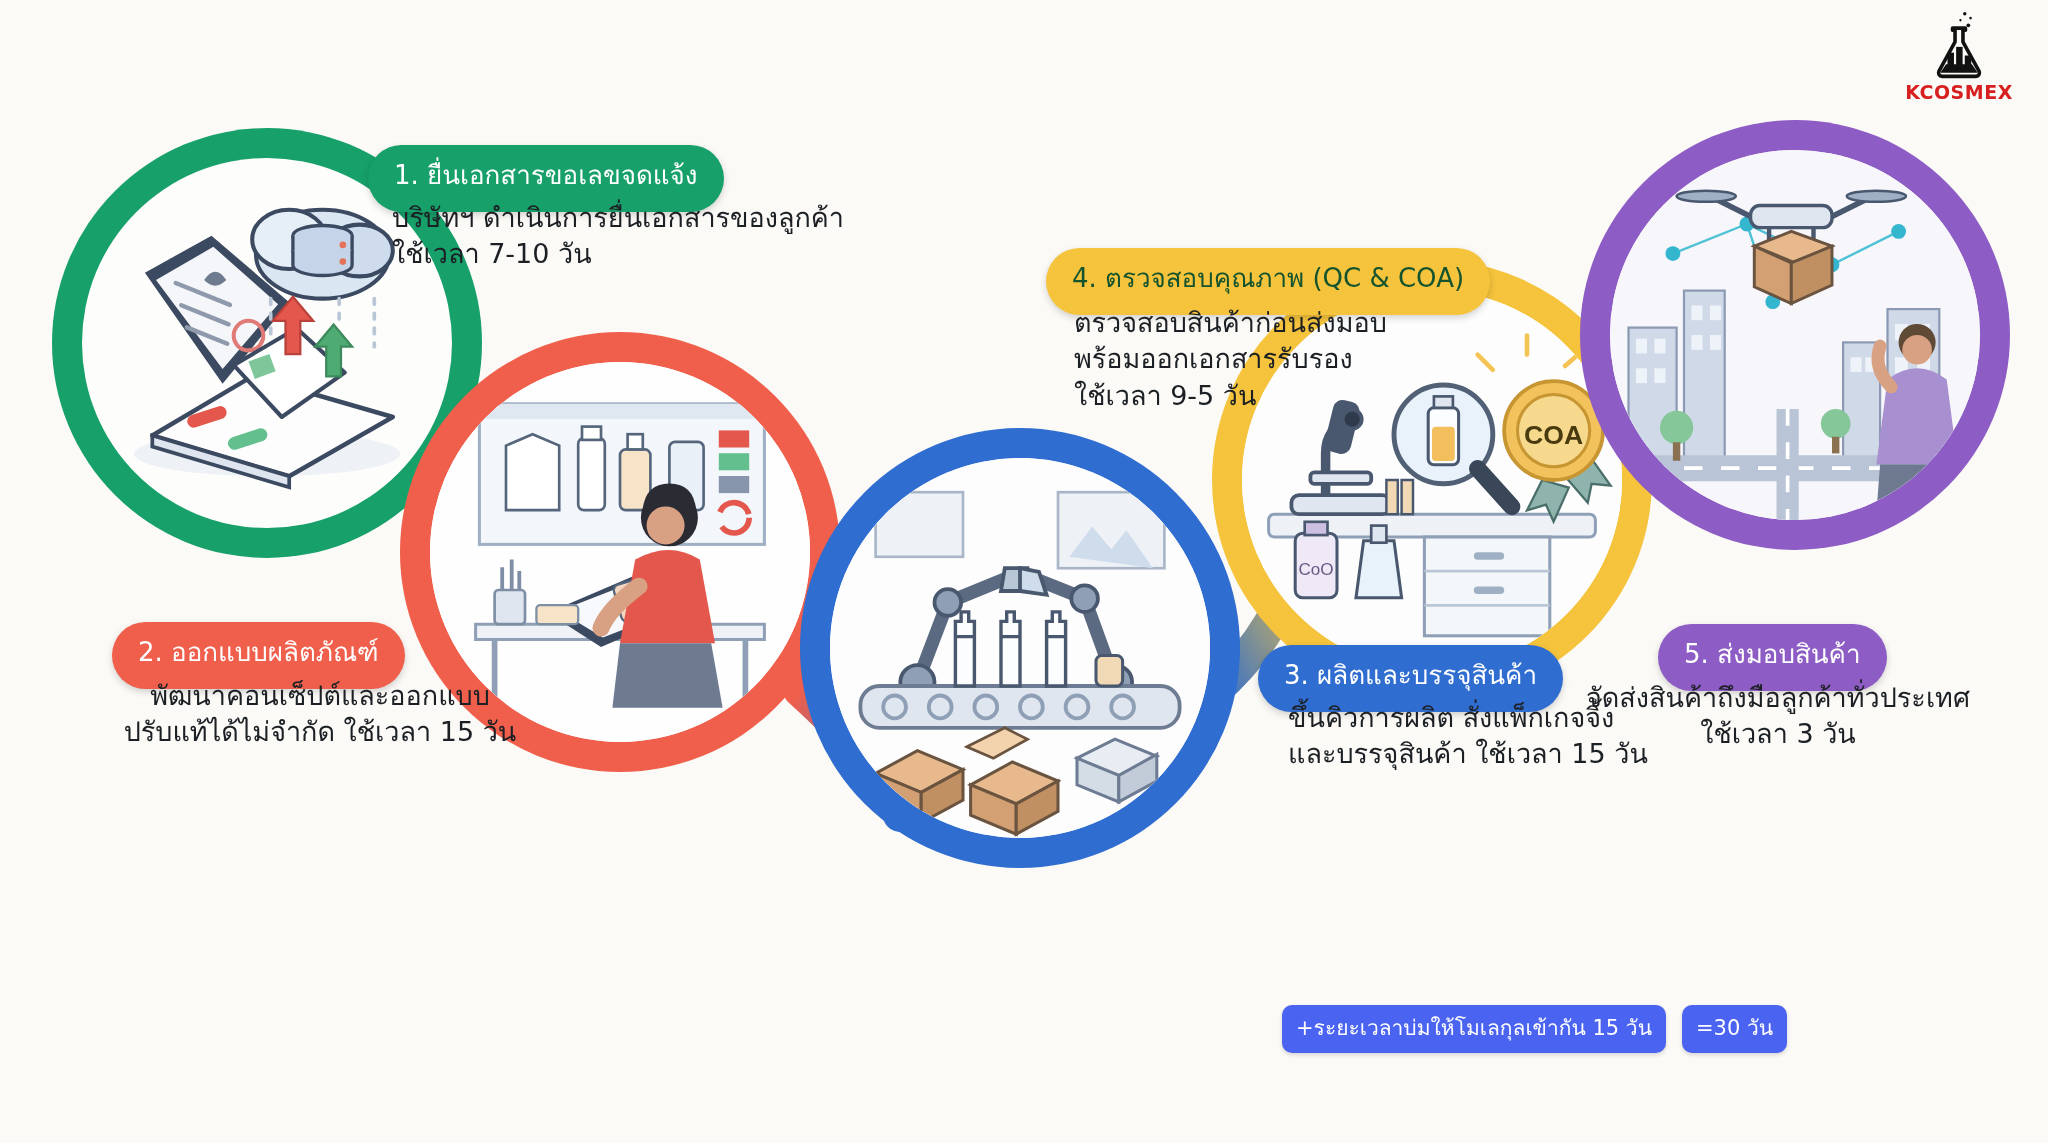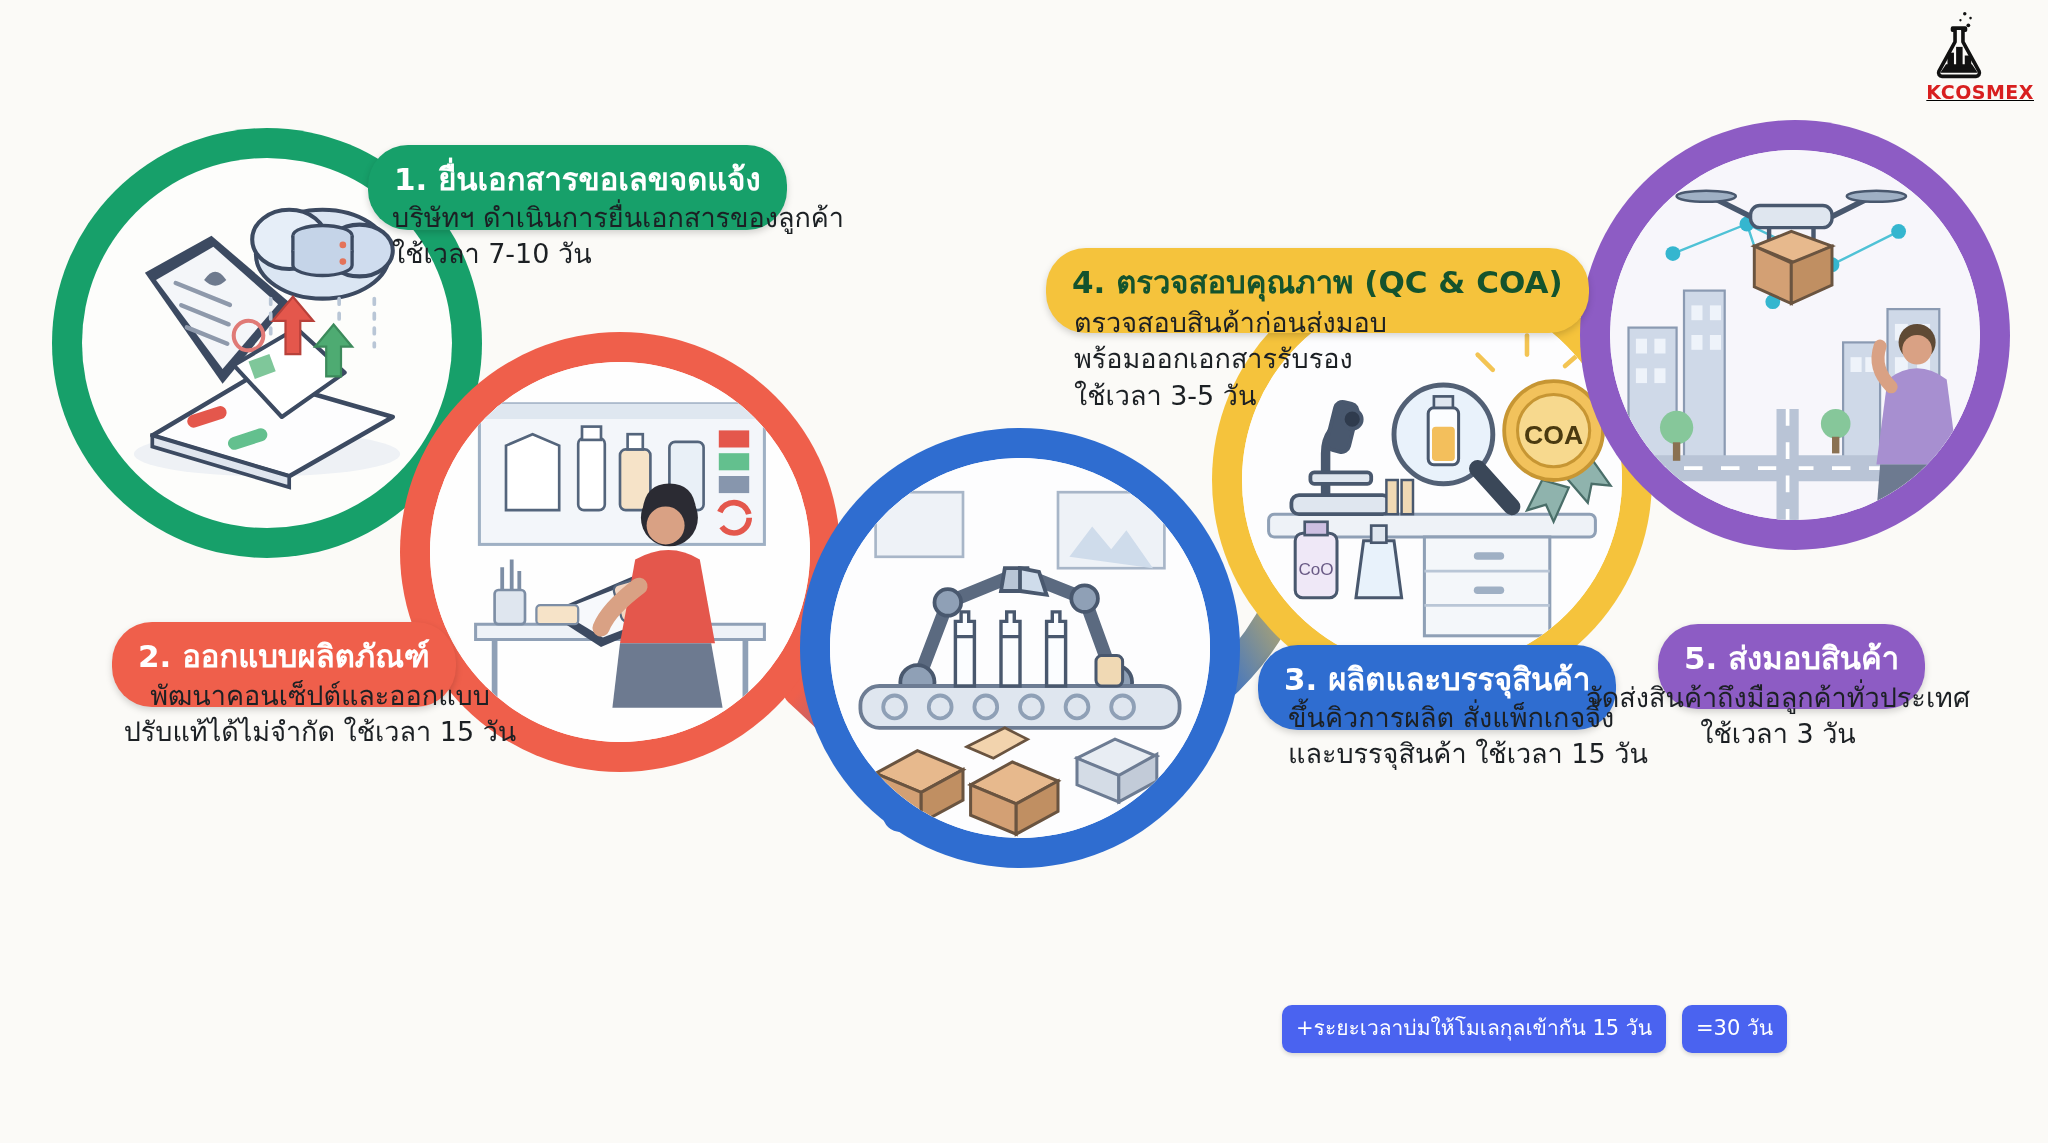--- a/index.html
+++ b/index.html
@@ -13,41 +13,41 @@
   #stage{position:absolute;inset:0;width:2048px;height:1143px;}
 
   
   .page-title{
     position:absolute;left:0;top:22px;width:2048px;
     text-align:center;
     font-size:62px;font-weight:bold;color:#111418;
     letter-spacing:.5px;
     text-shadow:0 2px 3px rgba(0,0,0,.10);
   }
-  .logo{position:absolute;right:14px;top:8px;width:150px;text-align:right;text-decoration:underline;}
+  .logo{position:absolute;right:14px;top:8px;width:150px;text-align:center;}
   .logo-mark{height:72px;display:block;margin:0 auto;}
   .logo-text{
     font-size:19px;font-weight:bold;color:#d81f1f;letter-spacing:.5px;
     margin-top:1px;
   }
 
   
   .ring{position:absolute;border-radius:50%;}
   .ring .inner{
     position:absolute;inset:0;border-radius:50%;
     overflow:hidden;background:#fdfdfb;
   }
   .ring .art{position:absolute;inset:0;}
 
   
   .pill{
     position:absolute;display:inline-block;
-    padding:9px 26px 26px;
+    padding:9px 26px 17px;
     border-radius:40px;color:#fff;
-    font-size:31px;font-weight:bold;white-space:nowrap;
+    font-size:26px;font-weight:normal;white-space:nowrap;
     box-shadow:0 3px 7px rgba(0,0,0,.17);
   }
   .desc{
     position:absolute;color:#1c2024;
     font-size:27px;line-height:1.35;white-space:pre-line;
   }
   .desc.center{text-align:center;}
 
   .badge-row{position:absolute;display:flex;gap:16px;align-items:center;}
   .badge{
@@ -407,20 +407,20 @@
   <div class="desc" style="left:1288px;top:700px;width:520px;">ขึ้นคิวการผลิต สั่งแพ็กเกจจิ้ง
 และบรรจุสินค้า ใช้เวลา 15 วัน</div>
   <div class="badge-row" style="left:1282px;top:1005px;">
     <span class="badge">+ระยะเวลาบ่มให้โมเลกุลเข้ากัน 15 วัน</span>
     <span class="badge">=30 วัน</span>
   </div>
 
   <div class="pill" style="left:1046px;top:248px;background:#f5c33c;color:#14532d;">4. ตรวจสอบคุณภาพ (QC &amp; COA)</div>
   <div class="desc" style="left:1074px;top:305px;width:470px;">ตรวจสอบสินค้าก่อนส่งมอบ
 พร้อมออกเอกสารรับรอง
-ใช้เวลา 3-5 วัน</div>
+ใช้เวลา 9-5 วัน</div>
 
   <div class="pill" style="left:1658px;top:624px;background:#8d5cc4;">5. ส่งมอบสินค้า</div>
   <div class="desc center" style="left:1528px;top:680px;width:500px;">จัดส่งสินค้าถึงมือลูกค้าทั่วประเทศ
 ใช้เวลา 3 วัน</div>
 
 
 </div>
 
 </body></html>

